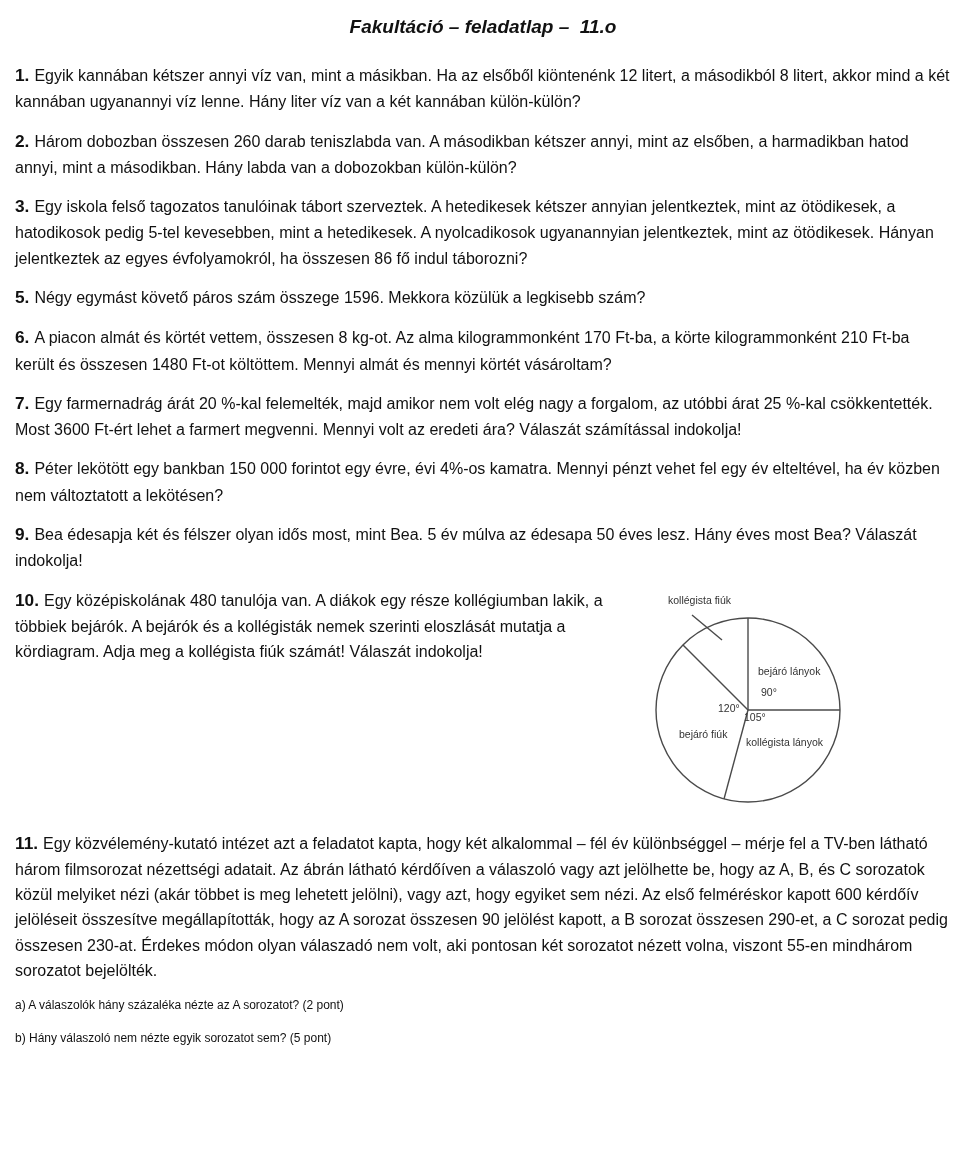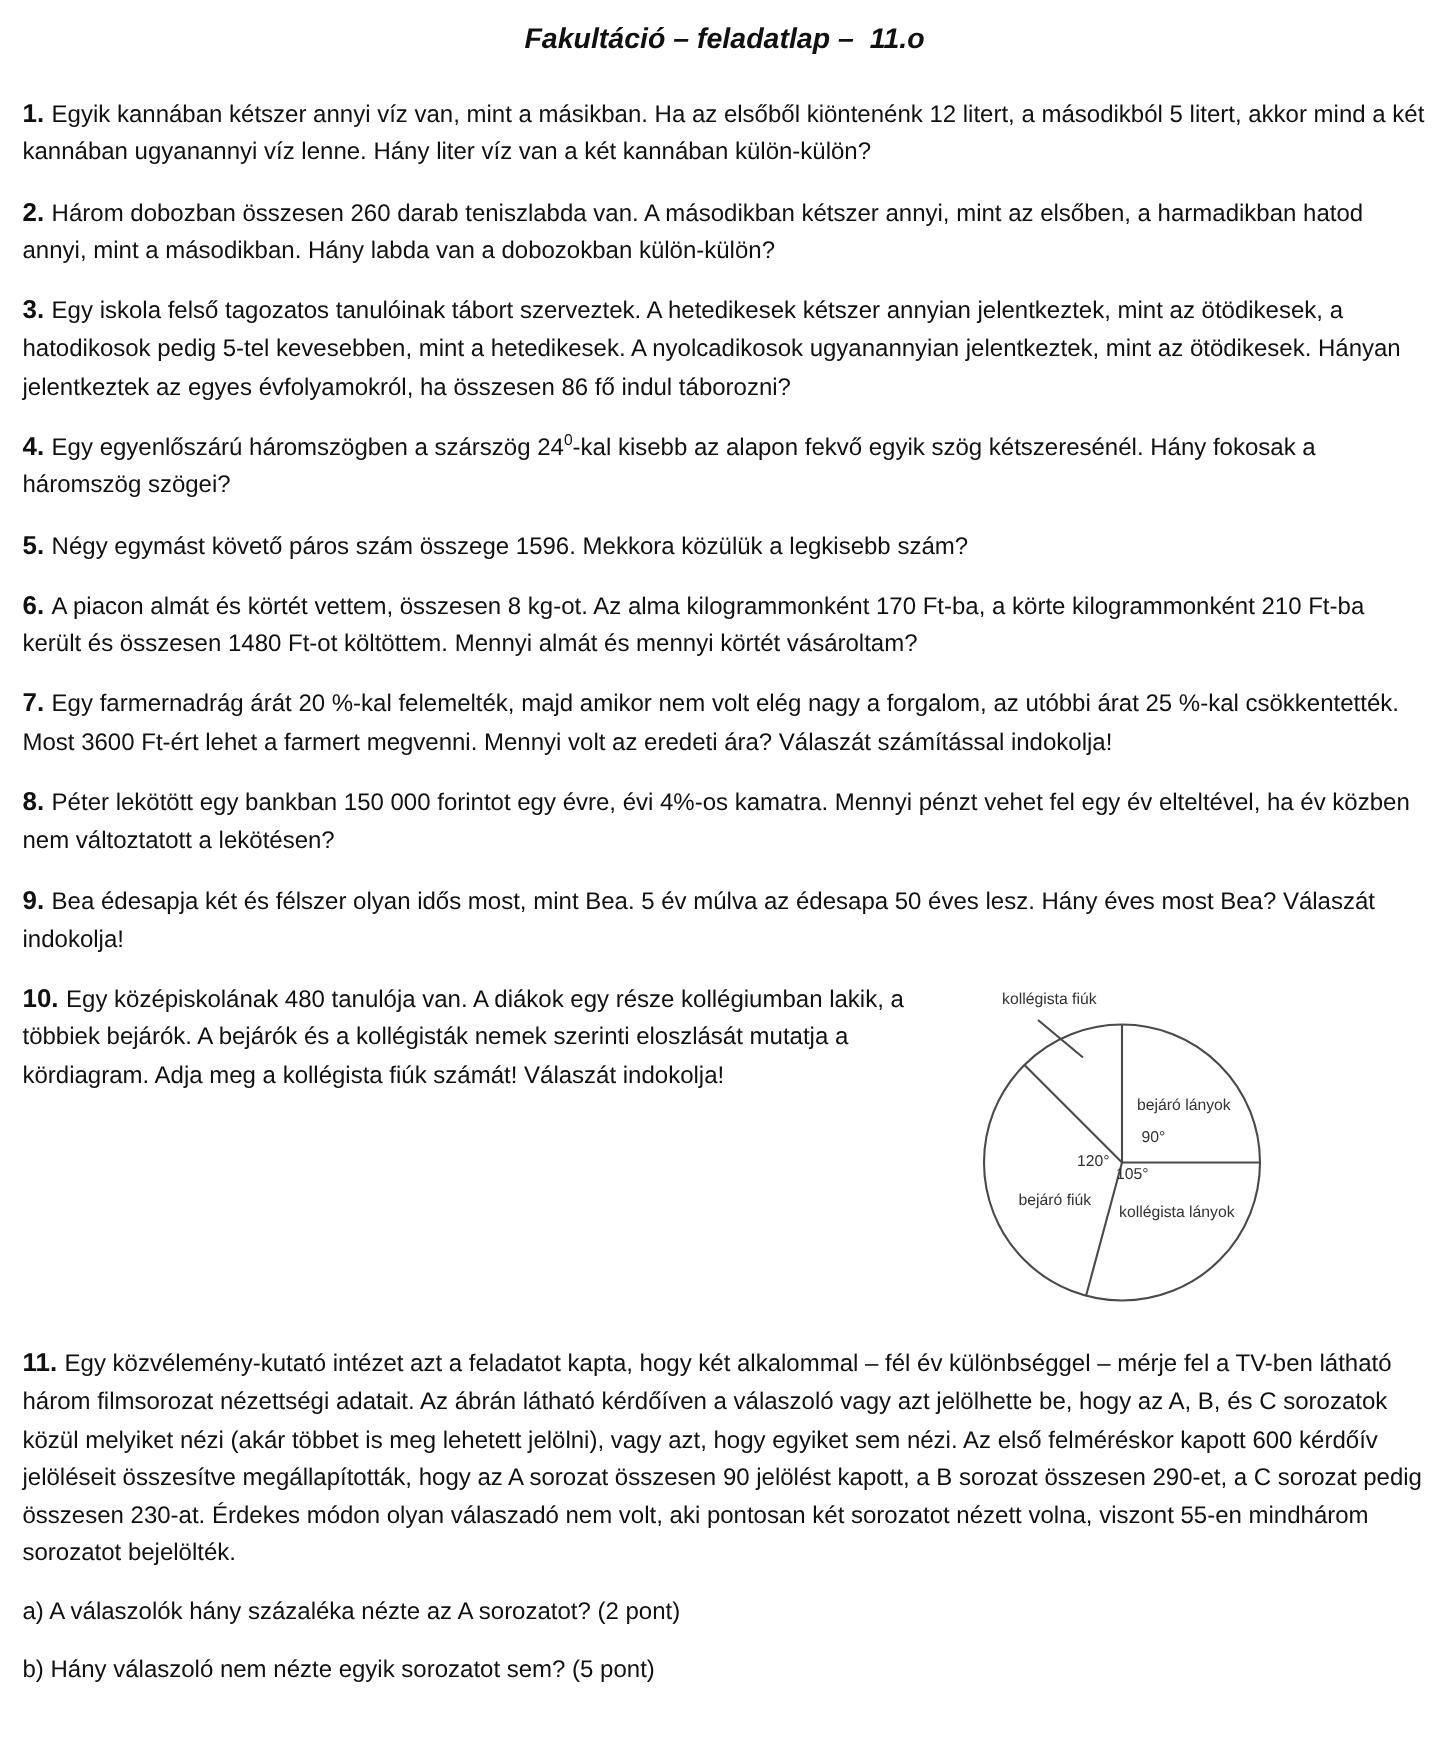--- a/index.html
+++ b/index.html
@@ -25,36 +25,35 @@
     margin: 0 0 13px 0;
     text-align: left;
   }
   .num { font-weight: 700; font-size: 1.08em; margin-right: 5px; }
   sup { font-size: 0.65em; }
   .row10 { display: flex; align-items: flex-start; margin: 0 0 13px 0; }
   .p10 { flex: 1 1 auto; margin: 0; padding-right: 8px; }
   .pie { flex: 0 0 auto; margin-top: 0; }
   .pie text { font-family: "Liberation Sans", "DejaVu Sans", sans-serif; }
   .prob11 { margin-top: 20px; }
-  .sub { font-size: 16px; line-height: 1.58; margin: 0 0 14px 0; }
+  .sub { font-size: 12px; line-height: 1.58; margin: 0 0 14px 0; }
 </style>
 </head>
 <body>
 
 <div class="page">
 
   <h1 class="title">Fakultáció – feladatlap –  11.o</h1>
 
-  <p class="prob"><b class="num">1.</b><span>Egyik kannában kétszer annyi víz van, mint a másikban. Ha az elsőből kiöntenénk 12 litert, a másodikból 5 litert, akkor mind a két kannában ugyanannyi víz lenne. Hány liter víz van a két kannában külön-külön?</span></p>
+  <p class="prob"><b class="num">1.</b><span>Egyik kannában kétszer annyi víz van, mint a másikban. Ha az elsőből kiöntenénk 12 litert, a másodikból 8 litert, akkor mind a két kannában ugyanannyi víz lenne. Hány liter víz van a két kannában külön-külön?</span></p>
 
   <p class="prob"><b class="num">2.</b><span>Három dobozban összesen 260 darab teniszlabda van. A másodikban kétszer annyi, mint az elsőben, a harmadikban hatod annyi, mint a másodikban. Hány labda van a dobozokban külön-külön?</span></p>
 
   <p class="prob"><b class="num">3.</b><span>Egy iskola felső tagozatos tanulóinak tábort szerveztek. A hetedikesek kétszer annyian jelentkeztek, mint az ötödikesek, a hatodikosok pedig 5-tel kevesebben, mint a hetedikesek. A nyolcadikosok ugyanannyian jelentkeztek, mint az ötödikesek. Hányan jelentkeztek az egyes évfolyamokról, ha összesen 86 fő indul táborozni?</span></p>
 
-  <p class="prob"><b class="num">4.</b><span>Egy egyenlőszárú háromszögben a szárszög 24</span><sup>0</sup><span>-kal kisebb az alapon fekvő egyik szög kétszeresénél. Hány fokosak a háromszög szögei?</span></p>
 
   <p class="prob"><b class="num">5.</b><span>Négy egymást követő páros szám összege 1596. Mekkora közülük a legkisebb szám?</span></p>
 
   <p class="prob"><b class="num">6.</b><span>A piacon almát és körtét vettem, összesen 8 kg-ot. Az alma kilogrammonként 170 Ft-ba, a körte kilogrammonként 210 Ft-ba került és összesen 1480 Ft-ot költöttem. Mennyi almát és mennyi körtét vásároltam?</span></p>
 
   <p class="prob"><b class="num">7.</b><span>Egy farmernadrág árát 20 %-kal felemelték, majd amikor nem volt elég nagy a forgalom, az utóbbi árat 25 %-kal csökkentették. Most 3600 Ft-ért lehet a farmert megvenni. Mennyi volt az eredeti ára? Válaszát számítással indokolja!</span></p>
 
   <p class="prob"><b class="num">8.</b><span>Péter lekötött egy bankban 150 000 forintot egy évre, évi 4%-os kamatra. Mennyi pénzt vehet fel egy év elteltével, ha év közben nem változtatott a lekötésen?</span></p>
 
   <p class="prob"><b class="num">9.</b><span>Bea édesapja két és félszer olyan idős most, mint Bea. 5 év múlva az édesapa 50 éves lesz. Hány éves most Bea? Válaszát indokolja!</span></p>

